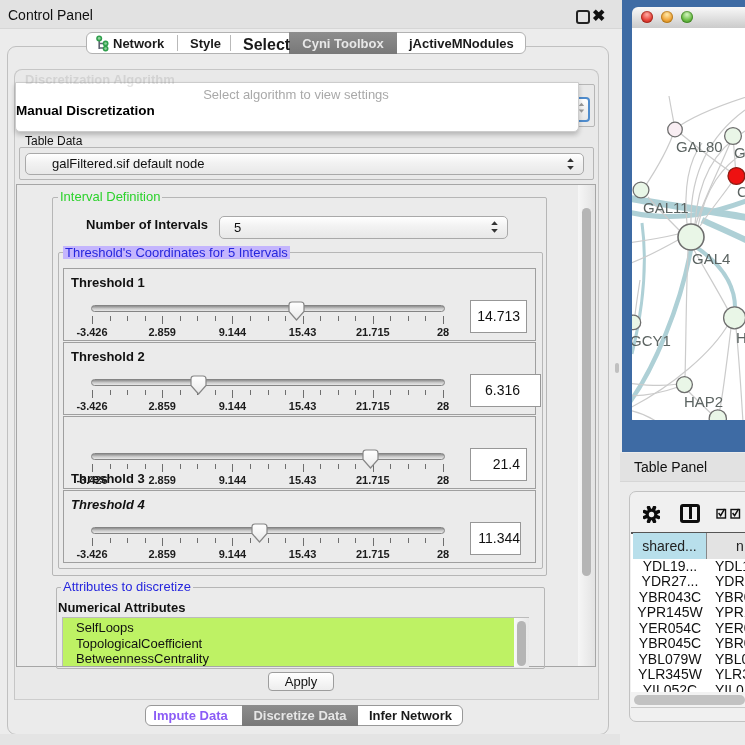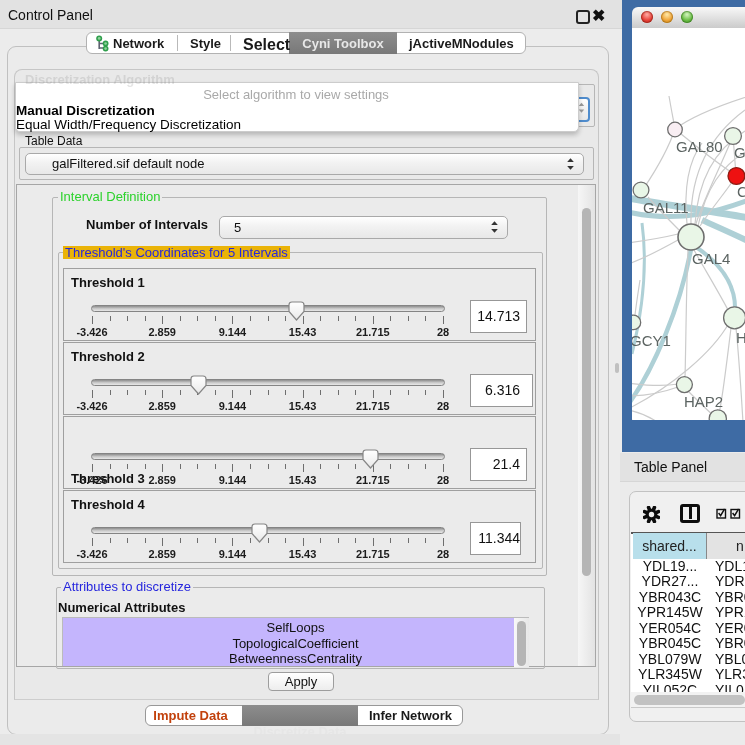--- a/index.html
+++ b/index.html
@@ -83,21 +83,21 @@
   <div class="abs" style="left:86px;top:217px;font-size:13px;font-weight:bold;color:#111;">Number of Intervals</div>
   <div class="combo" style="left:219px;top:216px;width:287px;height:21px;line-height:21px;">
     <span style="margin-left:14px;">5</span>
     <svg class="abs" style="right:8px;top:3px;" width="9" height="14" viewBox="0 0 9 14">
       <path d="M1.2,5 L4.5,1.2 L7.8,5 Z" fill="#333"></path>
       <path d="M1.2,9 L4.5,12.8 L7.8,9 Z" fill="#333"></path>
     </svg>
   </div>
 
   <div class="grpbox" style="left:58px;top:252px;width:483px;height:315px;"></div>
-  <div class="grplabel" style="left:63px;top:246px;color:#2626dd;background:#eab308;">Threshold's Coordinates for 5 Intervals</div>
+  <div class="grplabel" style="left:63px;top:246px;color:#2626dd;background:#c4b5fd;">Threshold's Coordinates for 5 Intervals</div>
 
   <div class="tbox" style="left:63px;top:268px;width:471px;height:71px;">
   <div class="thlabel" style="left:7px;top:6px;">Threshold 1</div>
   <div class="track" style="left:27px;top:36px;width:352px;"></div>
   <div class="abs" style="left:28.0px;top:47px;width:1px;height:8px;background:#6e6e6e;"></div>
   <div class="abs" style="left:45.5px;top:47px;width:1px;height:5px;background:#6e6e6e;"></div>
   <div class="abs" style="left:63.1px;top:47px;width:1px;height:5px;background:#6e6e6e;"></div>
   <div class="abs" style="left:80.6px;top:47px;width:1px;height:5px;background:#6e6e6e;"></div>
   <div class="abs" style="left:98.2px;top:47px;width:1px;height:8px;background:#6e6e6e;"></div>
   <div class="abs" style="left:115.8px;top:47px;width:1px;height:5px;background:#6e6e6e;"></div>
@@ -165,21 +165,21 @@
   <div class="ticklbl" style="left:379.0px;top:57px;">28</div>
   <svg class="abs" style="left:125.5px;top:32px;" width="17" height="20" viewBox="0 0 17 20">
     <path d="M1,4 Q1,1 4,1 L13,1 Q16,1 16,4 L16,10.5 L8.5,19 L1,10.5 Z" fill="url(#thg342)" stroke="#858585" stroke-width="1.2"></path>
     <defs>
           <linearGradient id="thg342" x1="0" y1="0" x2="0" y2="1">
             <stop offset="0" stop-color="#ffffff"></stop>
             <stop offset="1" stop-color="#e9e9e9"></stop>
           </linearGradient>
         </defs>
   </svg>
-  <div class="vfield" style="left:406px;top:31px;width:49px;height:31px;line-height:31px;padding-right:12px;">6.316</div>
+  <div class="vfield" style="left:406px;top:31px;width:49px;height:31px;line-height:31px;padding-right:20px;">6.316</div>
 </div>
 <div class="tbox" style="left:63px;top:416px;width:471px;height:71px;">
   <div class="thlabel" style="left:7px;top:6px;margin-top:48px;">Threshold 3</div>
   <div class="track" style="left:27px;top:36px;width:352px;"></div>
   <div class="abs" style="left:28.0px;top:47px;width:1px;height:8px;background:#6e6e6e;"></div>
   <div class="abs" style="left:45.5px;top:47px;width:1px;height:5px;background:#6e6e6e;"></div>
   <div class="abs" style="left:63.1px;top:47px;width:1px;height:5px;background:#6e6e6e;"></div>
   <div class="abs" style="left:80.6px;top:47px;width:1px;height:5px;background:#6e6e6e;"></div>
   <div class="abs" style="left:98.2px;top:47px;width:1px;height:8px;background:#6e6e6e;"></div>
   <div class="abs" style="left:115.8px;top:47px;width:1px;height:5px;background:#6e6e6e;"></div>
@@ -209,21 +209,21 @@
     <defs>
           <linearGradient id="thg416" x1="0" y1="0" x2="0" y2="1">
             <stop offset="0" stop-color="#ffffff"></stop>
             <stop offset="1" stop-color="#e9e9e9"></stop>
           </linearGradient>
         </defs>
   </svg>
   <div class="vfield" style="left:406px;top:31px;width:49px;height:31px;line-height:31px;padding-right:6px;">21.4</div>
 </div>
 <div class="tbox" style="left:63px;top:490px;width:471px;height:71px;">
-  <div class="thlabel" style="left:7px;top:6px;">Threshold 4</div>
+  <div class="thlabel" style="left:7px;top:6px;font-style:italic;">Threshold 4</div>
   <div class="track" style="left:27px;top:36px;width:352px;"></div>
   <div class="abs" style="left:28.0px;top:47px;width:1px;height:8px;background:#6e6e6e;"></div>
   <div class="abs" style="left:45.5px;top:47px;width:1px;height:5px;background:#6e6e6e;"></div>
   <div class="abs" style="left:63.1px;top:47px;width:1px;height:5px;background:#6e6e6e;"></div>
   <div class="abs" style="left:80.6px;top:47px;width:1px;height:5px;background:#6e6e6e;"></div>
   <div class="abs" style="left:98.2px;top:47px;width:1px;height:8px;background:#6e6e6e;"></div>
   <div class="abs" style="left:115.8px;top:47px;width:1px;height:5px;background:#6e6e6e;"></div>
   <div class="abs" style="left:133.3px;top:47px;width:1px;height:5px;background:#6e6e6e;"></div>
   <div class="abs" style="left:150.8px;top:47px;width:1px;height:5px;background:#6e6e6e;"></div>
   <div class="abs" style="left:168.4px;top:47px;width:1px;height:8px;background:#6e6e6e;"></div>
@@ -253,39 +253,38 @@
             <stop offset="1" stop-color="#e9e9e9"></stop>
           </linearGradient>
         </defs>
   </svg>
   <div class="vfield" style="left:406px;top:31px;width:49px;height:31px;line-height:31px;padding-right:0;">11.344</div>
 </div>
 
   <div class="grpbox" style="left:56px;top:587px;width:487px;height:80px;"></div>
   <div class="grplabel" style="left:61px;top:580px;color:#2626dd;background:#ebebeb;">Attributes to discretize</div>
   <div class="abs" style="left:58px;top:600px;font-size:13px;font-weight:bold;color:#111;">Numerical Attributes</div>
-  <div class="abs" style="left:62px;top:617px;width:452px;height:48px;background:#c4b5fd;border-top:1px solid #bbb;border-left:1px solid #bbb;overflow:hidden;text-align:center;">
+  <div class="abs" style="left:62px;top:617px;width:452px;height:48px;background:#bef264;border-top:1px solid #bbb;border-left:1px solid #bbb;overflow:hidden;">
     <div style="font-size:13px;color:#111;padding-left:13px;line-height:15.5px;padding-top:2px;">SelfLoops<br>TopologicalCoefficient<br>BetweennessCentrality</div>
   </div>
   <div class="abs" style="left:514px;top:617px;width:15px;height:49px;background:linear-gradient(90deg,#f8f8f8,#e8e8e8);border-top:1px solid #bbb;"></div>
   <div class="abs" style="left:517px;top:621px;width:9px;height:45px;background:#b5b5b5;border-radius:5px;"></div>
 
   <div class="abs" style="left:268px;top:672px;width:66px;height:19px;background:linear-gradient(#ffffff,#ededed);border:1px solid #9d9d9d;border-radius:4px;box-sizing:border-box;text-align:center;font-size:13px;line-height:17px;color:#111;">Apply</div>
 
   <div class="abs" style="left:145px;top:705px;width:318px;height:21px;background:#ffffff;border:1px solid #989898;border-radius:6px;box-sizing:border-box;"></div>
   <div class="abs" style="left:242px;top:705px;width:116px;height:21px;background:linear-gradient(#8d8d8d,#787878);"></div>
-  <div class="abs" style="left:145px;top:708px;width:91px;text-align:center;font-size:13px;font-weight:bold;color:#c2410c;">Impute Data</div>
-  <div class="abs" style="left:242px;top:708px;width:116px;text-align:center;font-size:13px;font-weight:bold;color:#e6e6e6;margin-top:16px;">Discretize Data</div>
+  <div class="abs" style="left:145px;top:708px;width:91px;text-align:center;font-size:13px;font-weight:bold;color:#8b5cf6;">Impute Data</div>
+  <div class="abs" style="left:242px;top:708px;width:116px;text-align:center;font-size:13px;font-weight:bold;color:#e6e6e6;">Discretize Data</div>
   <div class="abs" style="left:358px;top:708px;width:105px;text-align:center;font-size:13px;font-weight:bold;color:#1a1a1a;">Infer Network</div>
 
   <div class="abs" style="left:15px;top:82px;width:562px;height:48px;background:#fff;border:1px solid #cccccc;border-radius:0 0 5px 5px;box-shadow:0 3px 5px rgba(0,0,0,0.22);"></div>
   <div class="abs" style="left:15px;top:87px;width:562px;text-align:center;font-size:13px;color:#a9a9a9;">Select algorithm to view settings</div>
   <div class="abs" style="left:25px;top:72px;font-size:13px;font-weight:bold;color:rgba(110,110,110,0.18);">Discretization Algorithm</div>
   <div class="abs" style="left:16px;top:103px;font-size:13.5px;font-weight:bold;color:#000;">Manual Discretization</div>
-  <div class="abs" style="left:16px;top:117px;font-size:13.5px;color:#000;">Equal Width/Frequency Discretization</div>
 
   <div class="abs" style="left:0;top:734px;width:622px;height:11px;background:#e4e4e4;"></div>
   <div class="abs" style="left:615px;top:363px;width:4px;height:10px;background:#c0c0c0;border-radius:2px;"></div>
 
   <div class="abs" style="left:622px;top:0;width:123px;height:452px;background:#3e6ba4;"></div>
   <div class="abs" style="left:632px;top:7px;width:113px;height:21px;background:linear-gradient(#f8f8f8,#cbcbcb);border-radius:6px 0 0 0;border-bottom:1px solid #8e8e8e;"></div>
   <div class="abs" style="left:641px;top:11px;width:12px;height:12px;border-radius:50%;background:radial-gradient(circle at 50% 30%,#ffaca5 0%,#e8433a 55%,#c62b22 100%);box-shadow:inset 0 0 1px 1px rgba(120,20,10,0.55);"></div>
   <div class="abs" style="left:661px;top:11px;width:12px;height:12px;border-radius:50%;background:radial-gradient(circle at 50% 30%,#ffe9a8 0%,#f0a63a 55%,#cf8d16 100%);box-shadow:inset 0 0 1px 1px rgba(140,90,10,0.55);"></div>
   <div class="abs" style="left:681px;top:11px;width:12px;height:12px;border-radius:50%;background:radial-gradient(circle at 50% 30%,#d4f5c0 0%,#6cbf47 55%,#499b2c 100%);box-shadow:inset 0 0 1px 1px rgba(40,100,20,0.55);"></div>
   <div class="abs" style="left:632px;top:28px;width:113px;height:392px;background:#fff;overflow:hidden;">

